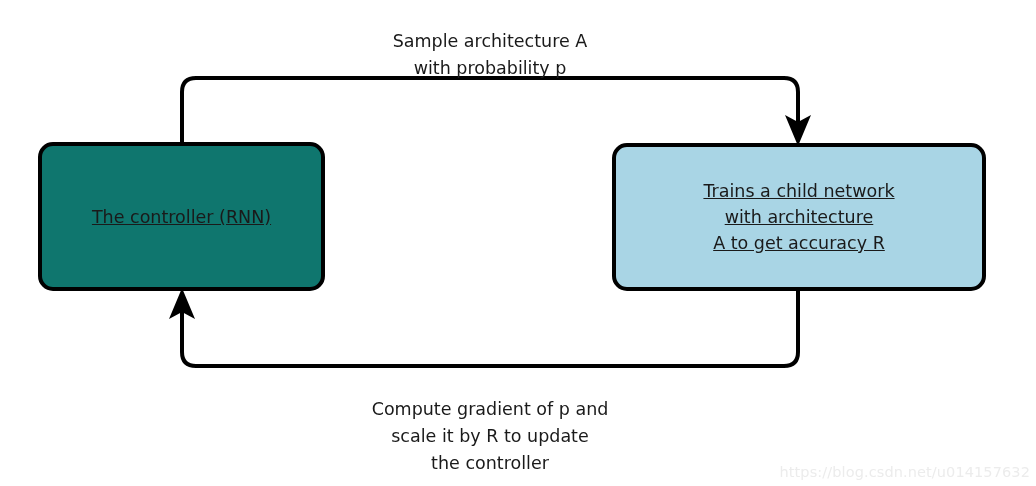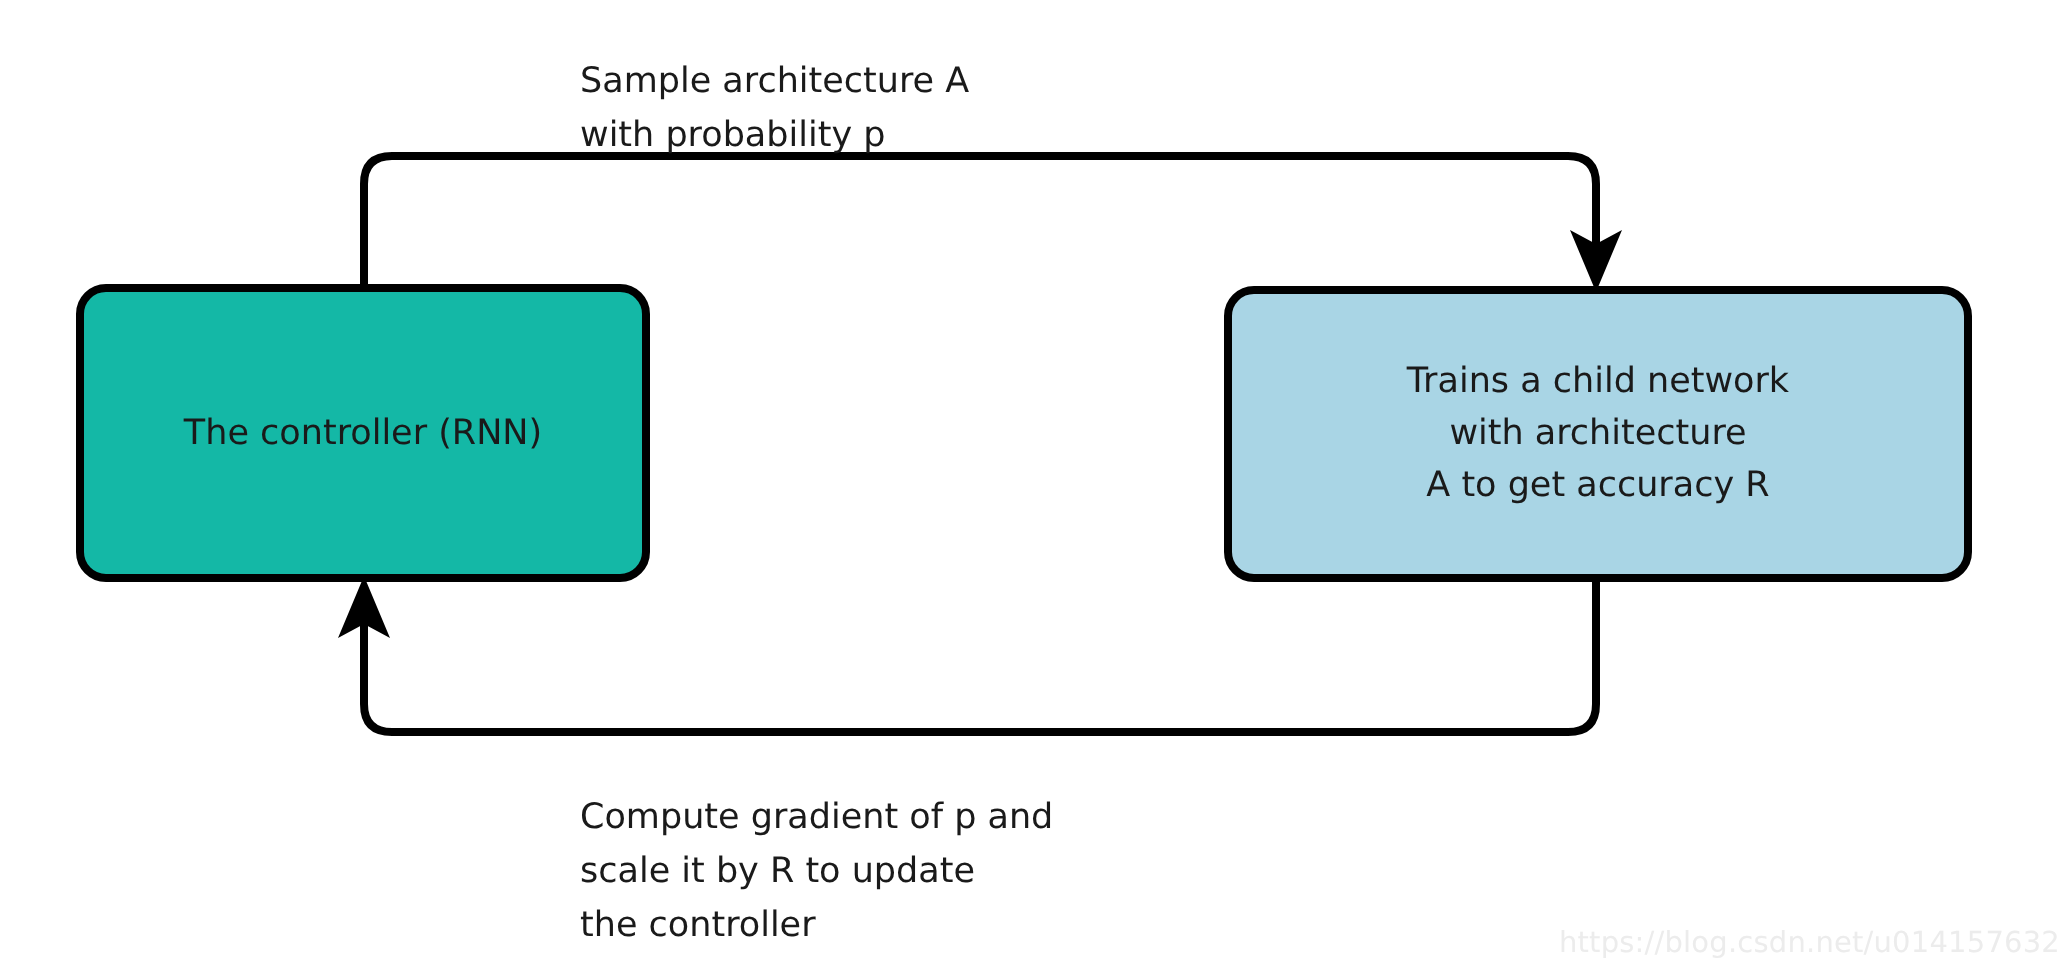--- a/index.html
+++ b/index.html
@@ -31,41 +31,43 @@
     border: 4px solid #000000;
     border-radius: 15px;
     display: flex;
     align-items: center;
     justify-content: center;
     text-align: center;
     color: #1a1a1a;
     font-size: 17.5px;
     line-height: 26px;
     z-index: 2;
+    text-decoration: underline;
   }
   #node-controller {
     left: 38px;
     top: 142px;
     width: 287px;
     height: 149px;
-    background: #14b8a6;
+    background: #0f766e;
   }
   #node-child-network {
     left: 612px;
     top: 143px;
     width: 374px;
     height: 148px;
     background: #a9d5e5;
   }
   .node-label {
     white-space: pre-line;
     padding: 0 10px;
   }
   .edge-label {
     position: absolute;
+    text-align: center;
     color: #1a1a1a;
     font-size: 17.5px;
     line-height: 27px;
     white-space: pre-line;
     z-index: 3;
   }
   #label-sample {
     left: 290px;
     top: 28px;
     width: 400px;

